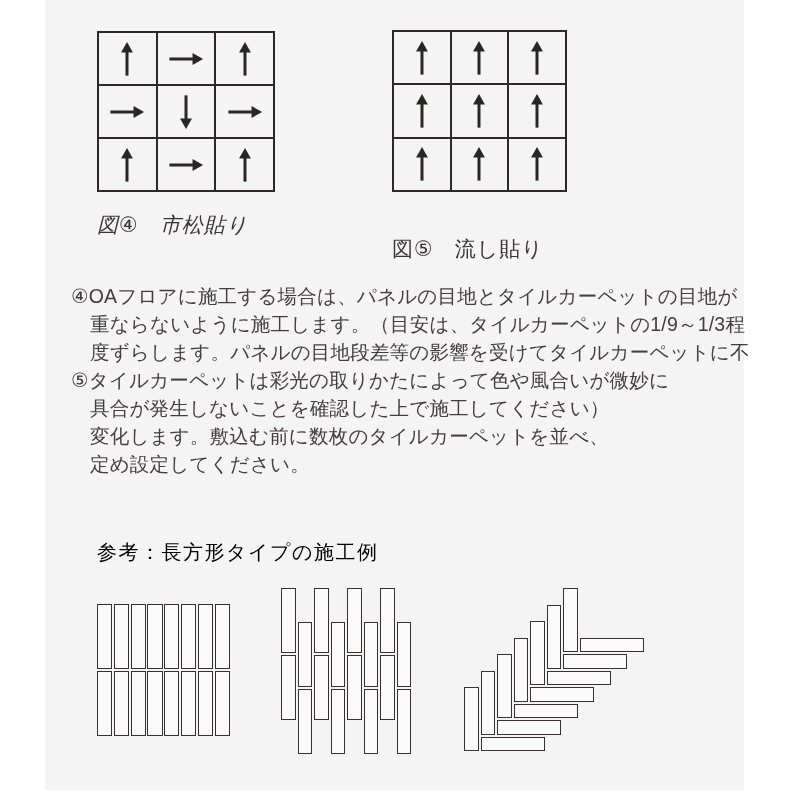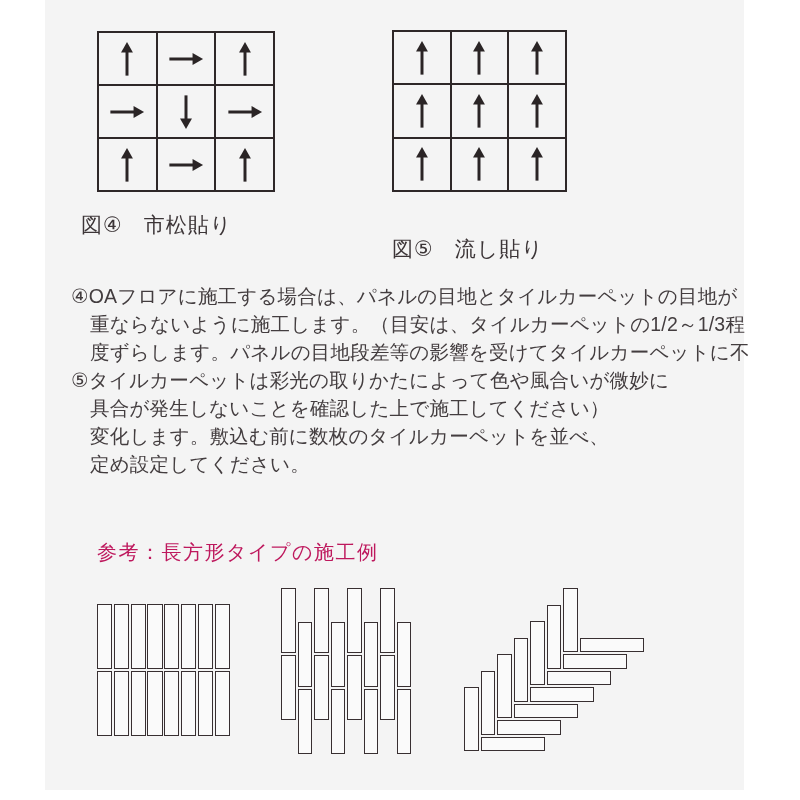--- a/index.html
+++ b/index.html
@@ -27,34 +27,34 @@
   .arrow{width:42px;height:42px;display:block;}
   .arrow line{stroke:#2a2425;stroke-width:3.4px;}
   .arrow polygon{fill:#2a2425;}
   .dir-right{transform:rotate(90deg);}
   .dir-down{transform:rotate(180deg);}
   
   .caption{
     position:absolute;font-size:21px;color:#3c3537;letter-spacing:1px;
     display:flex;white-space:nowrap;
   }
-  #fig4-caption{left:36px;top:211px;}
+  #fig4-caption{left:52px;top:211px;font-style:italic;}
   #fig5-caption{left:347px;top:211px;margin-top:24px;}
   .caption .cap-title{margin-left:21px;}
   
   .instructions{
     position:absolute;left:26px;top:282px;width:660px;
     font-size:19.5px;line-height:28px;color:#433d3f;
     letter-spacing:0.2px;white-space:nowrap;
   }
   .line.cont{margin-left:19px;}
   
   .ref-heading{
     position:absolute;left:52px;top:539px;
-    font-size:20px;color:#be185d;letter-spacing:1.5px;white-space:nowrap;
+    font-size:20px;color:#000000;letter-spacing:1.5px;white-space:nowrap;
   }
   .diagram{position:absolute;}
   #ex-stack{left:52px;top:604px;width:140px;height:140px;}
   #ex-halfdrop{left:236px;top:588px;width:140px;height:172px;}
   #ex-herringbone{left:400px;top:588px;width:210px;height:170px;}
   .tile{
     position:absolute;background:#fafafa;
     border:1.3px solid #382f31;box-sizing:border-box;
   }
 </style>
@@ -180,21 +180,21 @@
         </svg>
       </div>
     </div>
   <div id="fig5-caption" class="caption">
     <span class="cap-label">図⑤</span>
     <span class="cap-title">流し貼り</span>
   </div>
 
   <div class="instructions">
     <div class="line">④OAフロアに施工する場合は、パネルの目地とタイルカーペットの目地が</div>
-    <div class="line cont">重ならないように施工します。（目安は、タイルカーペットの1/2～1/3程</div>
+    <div class="line cont">重ならないように施工します。（目安は、タイルカーペットの1/9～1/3程</div>
     <div class="line cont">度ずらします。パネルの目地段差等の影響を受けてタイルカーペットに不</div>
     <div class="line">⑤タイルカーペットは彩光の取りかたによって色や風合いが微妙に</div>
     <div class="line cont">具合が発生しないことを確認した上で施工してください）</div>
     <div class="line cont">変化します。敷込む前に数枚のタイルカーペットを並べ、</div>
     <div class="line cont">定め設定してください。</div>
   </div>
 
   <div class="ref-heading">参考：長方形タイプの施工例</div>
 
   <div id="ex-stack" class="diagram">

